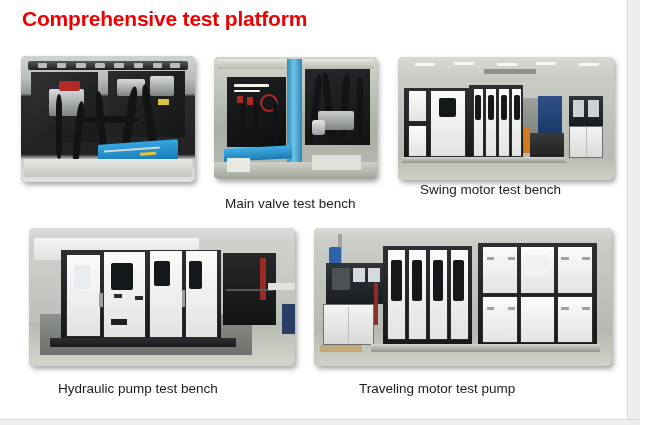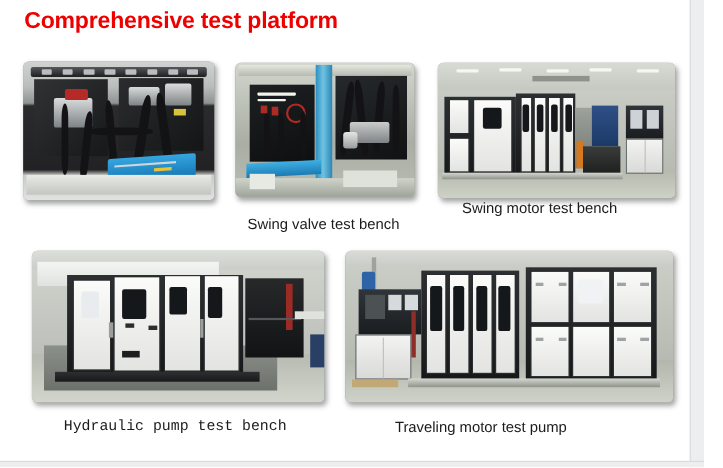--- a/index.html
+++ b/index.html
@@ -195,21 +195,21 @@
       <div class="blk" style="left:60%; top:52%; width:8%; height:12%;
                   background:linear-gradient(180deg,#e3e5e3,#9a9e9e); border-radius:3px;"></div>
 
       <div class="blk p2-col"></div>
       <div class="blk p2-blue"></div>
       <div class="blk p2-floor"></div>
       <div class="blk" style="left:8%; top:83%; width:14%; height:11%; background:#e7e9e3;"></div>
       <div class="blk" style="left:60%; top:80%; width:30%; height:13%; background:#dfe1db;"></div>
     </div>
   </div>
-  <div class="caption" style="left:225px; top:196px;">Swing valve test bench</div>
+  <div class="caption" style="left:225px; top:196px;">Main valve test bench</div>
 
   <div class="photo" style="left:398px; top:57px; width:216px; height:123px;">
     <div class="scene">
       <div class="blk fac-ceiling"></div>
       <div class="blk fac-wall"></div>
       <div class="blk fac-floor"></div>
 
       <div class="fac-lamp" style="left:8%; top:5%; width:9%;"></div>
       <div class="fac-lamp" style="left:26%; top:4%; width:9%;"></div>
       <div class="fac-lamp" style="left:46%; top:5%; width:9%;"></div>
@@ -276,21 +276,21 @@
       <div class="blk" style="left:40%; top:49%; width:3%; height:3%; background:#2b2d2e;"></div>
 
       <div class="blk" style="left:73%; top:18%; width:20%; height:52%; background:linear-gradient(180deg,#26282a,#111314);"></div>
       <div class="blk" style="left:87%; top:22%; width:2%; height:30%; background:#9c2b26;"></div>
       <div class="blk" style="left:74%; top:44%; width:18%; height:2%; background:#55585a;"></div>
       <div class="blk" style="left:90%; top:40%; width:10%; height:5%; background:#e0e2dd;"></div>
       <div class="blk" style="left:95%; top:55%; width:5%; height:22%; background:#2a3f66;"></div>
       <div class="blk" style="left:8%; top:80%; width:70%; height:6%; background:linear-gradient(180deg,#2d2f30,#18191a);"></div>
     </div>
   </div>
-  <div class="caption" style="left:58px; top:381px;font-family:Liberation Mono, monospace;">Hydraulic pump test bench</div>
+  <div class="caption" style="left:58px; top:381px;">Hydraulic pump test bench</div>
 
   <div class="photo" style="left:314px; top:228px; width:298px; height:138px;">
     <div class="scene">
       <div class="blk" style="left:0; top:0; width:100%; height:13%; background:linear-gradient(180deg,#d9dcd6,#c6c9c2);"></div>
       <div class="blk" style="left:0; top:11%; width:100%; height:62%; background:linear-gradient(180deg,#cacdc5,#b7bab2);"></div>
       <div class="blk" style="left:0; top:72%; width:100%; height:28%; background:linear-gradient(180deg,#b2b6ac,#cfd2c9);"></div>
       <div class="blk" style="left:8%; top:4%; width:1.5%; height:26%; background:#9fa39c;"></div>
       <div class="blk" style="left:5%; top:14%; width:4%; height:12%; background:#2f63a8; border-radius:2px;"></div>
 
       <div class="console-top" style="left:4%; top:25%; width:19%; height:30%;"></div>

